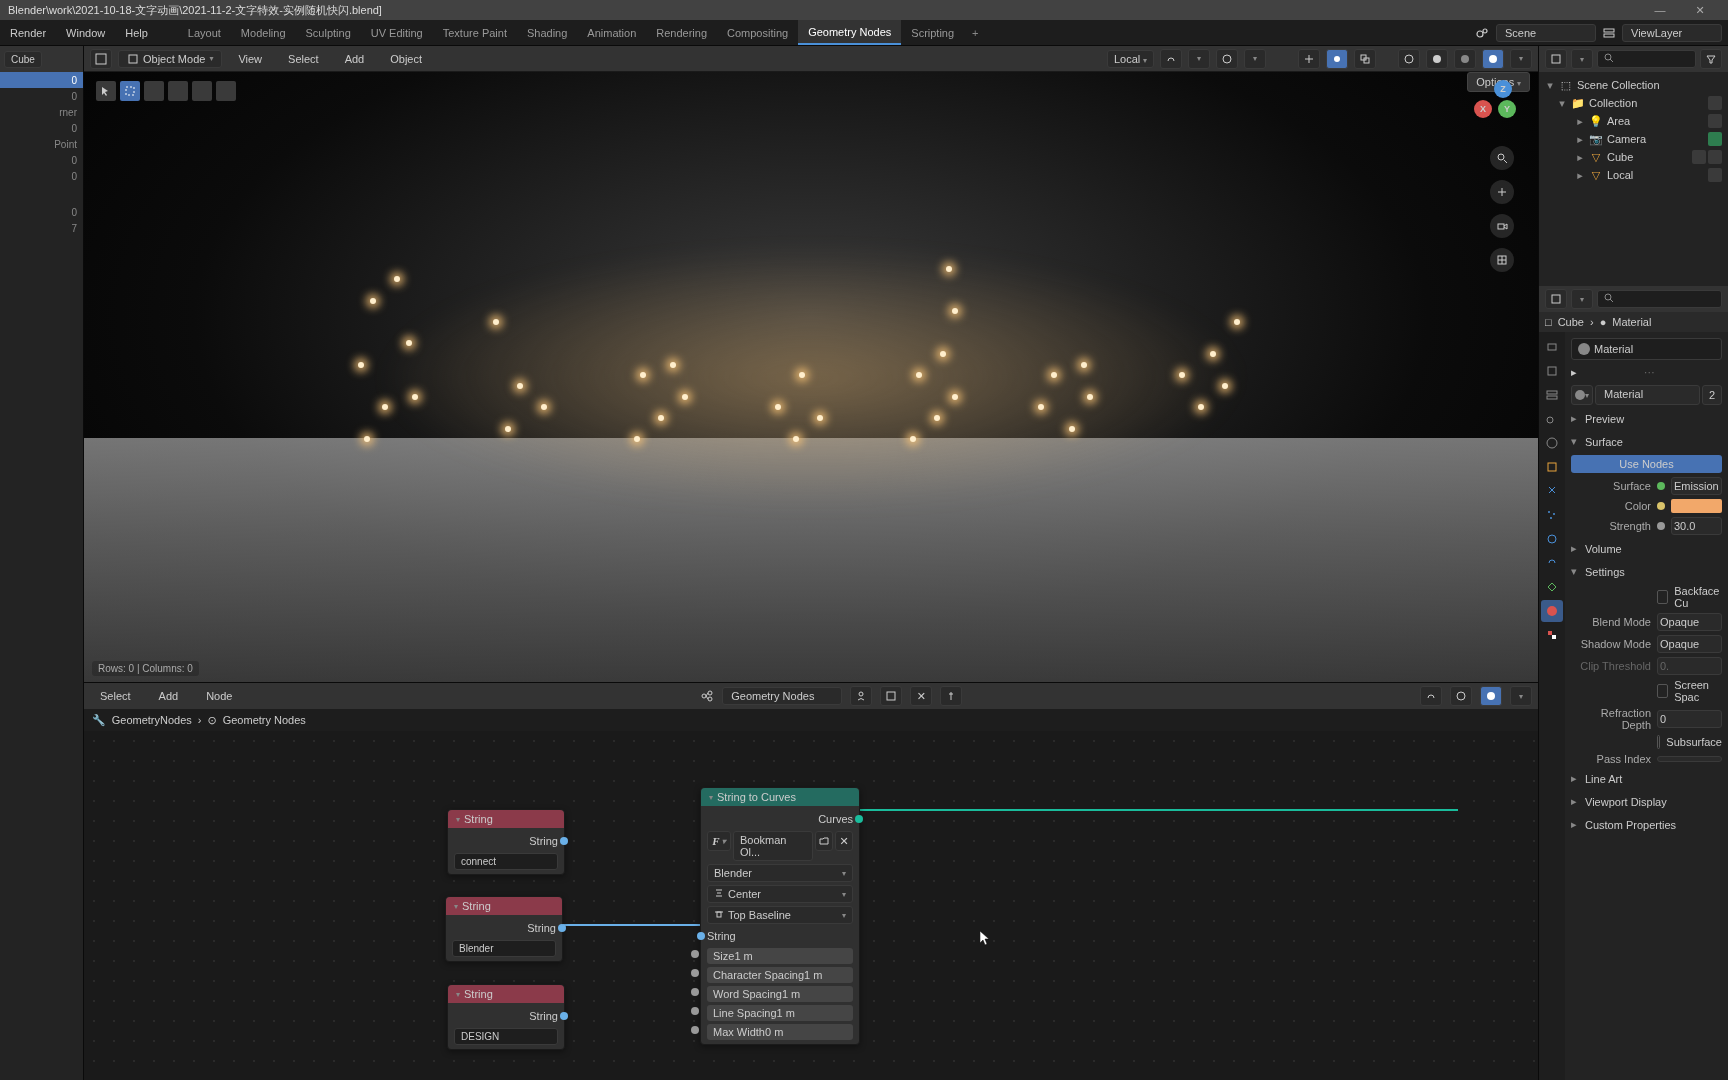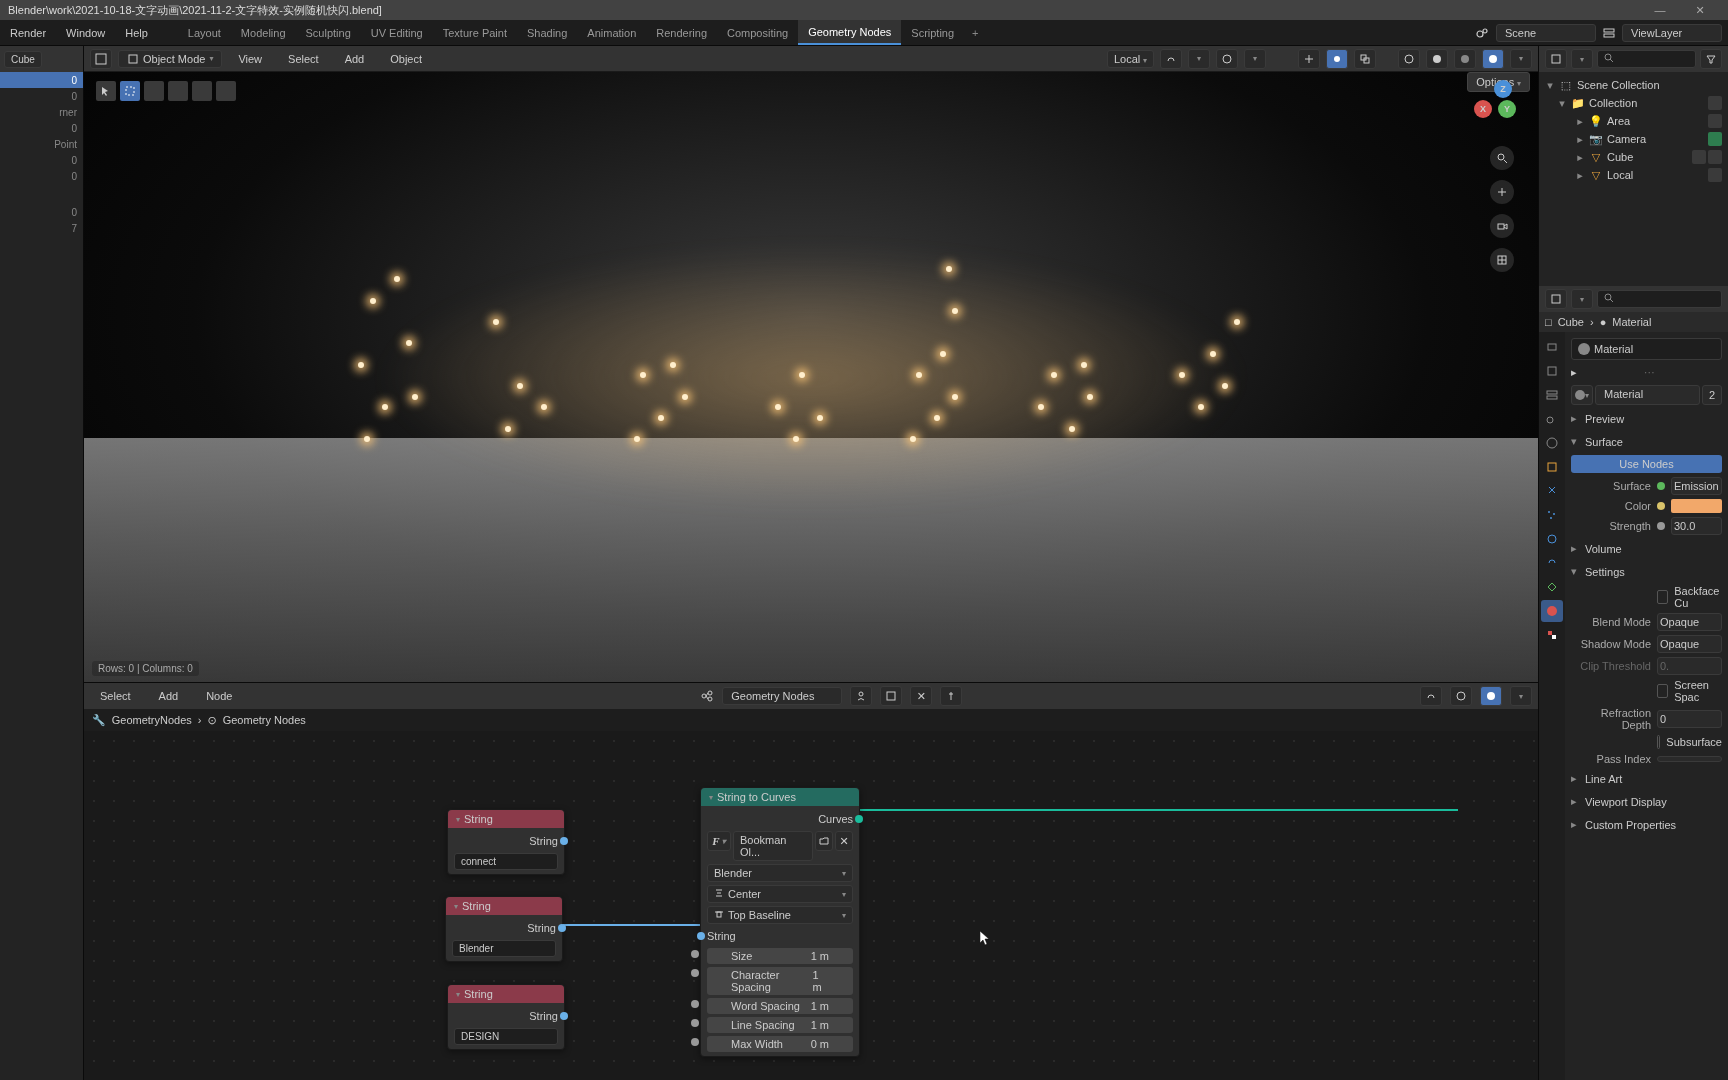--- a/index.html
+++ b/index.html
@@ -76,21 +76,21 @@
 .node-body { padding:4px 6px; display:flex; flex-direction:column; gap:3px; }
 .node-socket-row { display:flex; align-items:center; height:18px; font-size:10px; position:relative; }
 .node-socket-row.out { justify-content:flex-end; }
 .socket { width:8px; height:8px; border-radius:50%; position:absolute; }
 .socket.out { right:-10px; }
 .socket.in { left:-10px; }
 .socket.string { background:#6ab0e8; }
 .socket.geo { background:#1abc9c; }
 .socket.float { background:#999; }
 .node-input-field { background:#1e1e1e; border:1px solid #3a3a3a; border-radius:3px; padding:2px 6px; width:100%; font-size:10px; }
-.node-num-row { display:flex; justify-content:space-between; background:#454545; border-radius:3px; padding:2px 24px; font-size:10px; }
+.node-num-row { display:flex; background:#454545; border-radius:3px; padding:2px 6px; font-size:10px; }
 .node-dd-row { background:#2a2a2a; border:1px solid #3a3a3a; border-radius:3px; padding:2px 6px; font-size:10px; display:flex; align-items:center; justify-content:space-between; }
 .chev { font-size:8px; color:#888; }
 
 
 .right { width: 190px; display:flex; flex-direction:column; background:#232323; border-left:1px solid #0a0a0a; }
 .outliner { flex: 0 0 240px; display:flex; flex-direction:column; }
 .outliner-header { height:26px; background:#333; display:flex; align-items:center; padding:0 6px; gap:4px; }
 .outliner-search { flex:1; background:#1e1e1e; border:1px solid #3a3a3a; border-radius:3px; padding:2px 6px; }
 .outliner-tree { flex:1; padding:4px 0; overflow:hidden; }
 .ot-row { display:flex; align-items:center; height:18px; padding:0 6px; gap:4px; font-size:10px; }

